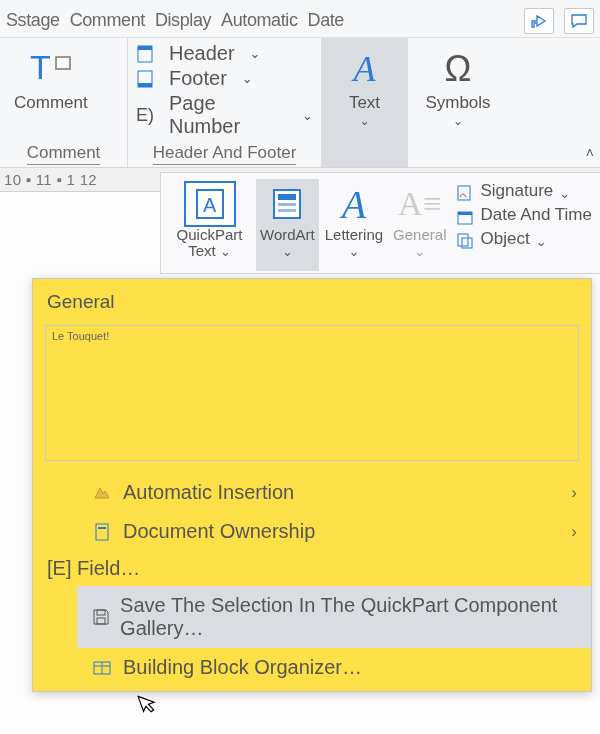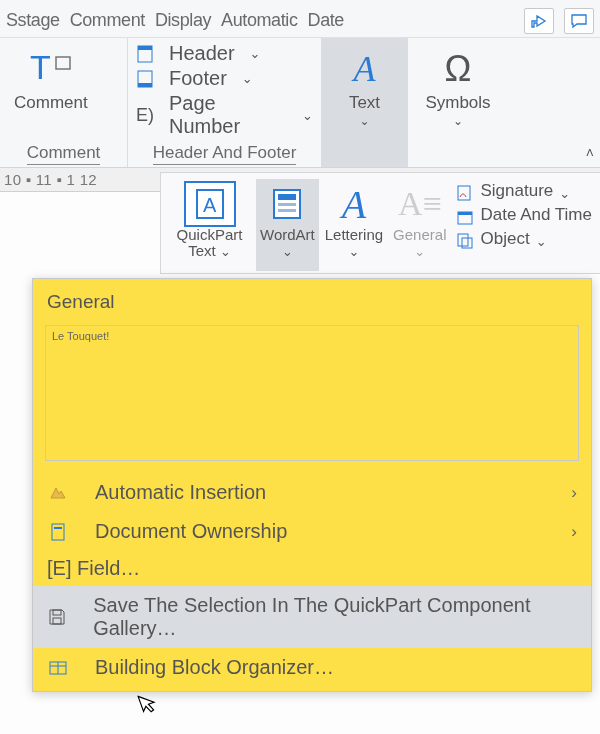--- a/index.html
+++ b/index.html
@@ -44,21 +44,21 @@
   .tool2 .vbtn .lbl { font-size:15px; color:#555; line-height:1.05; text-align:center; }
   .tool2 .rightcol { display:flex; flex-direction:column; gap:4px; padding:2px 4px; font-size:17px; color:#555; }
   .tool2 .rightcol .row { display:flex; align-items:flex-end; gap:6px; white-space:nowrap;}
   .tool2 .rightcol .ric { width:18px; display:inline-flex; justify-content:center; color:#2a7bd6; font-size:15px;}
 
   
   .panel { position:absolute; top:278px; left:32px; width:560px; background:#fde047; border:1px solid #c8c8c8; box-shadow:0 2px 10px rgba(0,0,0,.2); padding-bottom:4px;}
   .panel .section-title { font-size:19px; color:#555; padding:12px 14px 6px 14px;}
   .panel .entry-name { font-size:14px; color:#777; padding:0 14px 4px 14px; border-bottom:1px solid #bbb; margin:0 12px;}
   .panel .preview { margin:6px 12px 12px 12px; height:136px; border:1px solid #c8c8c8; padding:4px 6px; font-size:11px; color:#666;}
-  .panel .menuitem { display:flex; align-items:center; gap:26px; padding:8px 14px; font-size:20px; color:#555;}
+  .panel .menuitem { display:flex; align-items:center; gap:10px; padding:8px 14px; font-size:20px; color:#555;margin-left:44px;}
   .panel .menuitem .mi-icon { width:22px; display:inline-flex; justify-content:center; color:#2a7bd6; font-size:17px;}
   .panel .menuitem .mi-arrow { margin-left:auto; color:#666; font-size:17px;}
   .panel .menuitem.highlight { background:#d9dde2;}
   .panel .thin { font-size:20px; padding:6px 14px; color:#555;}
 
   .cursor-arrow { position:absolute; top:692px; left:140px; font-size:20px; color:#000; transform:rotate(-20deg); pointer-events:none;}
   
   svg { display:block; }
 </style>
 </head>

